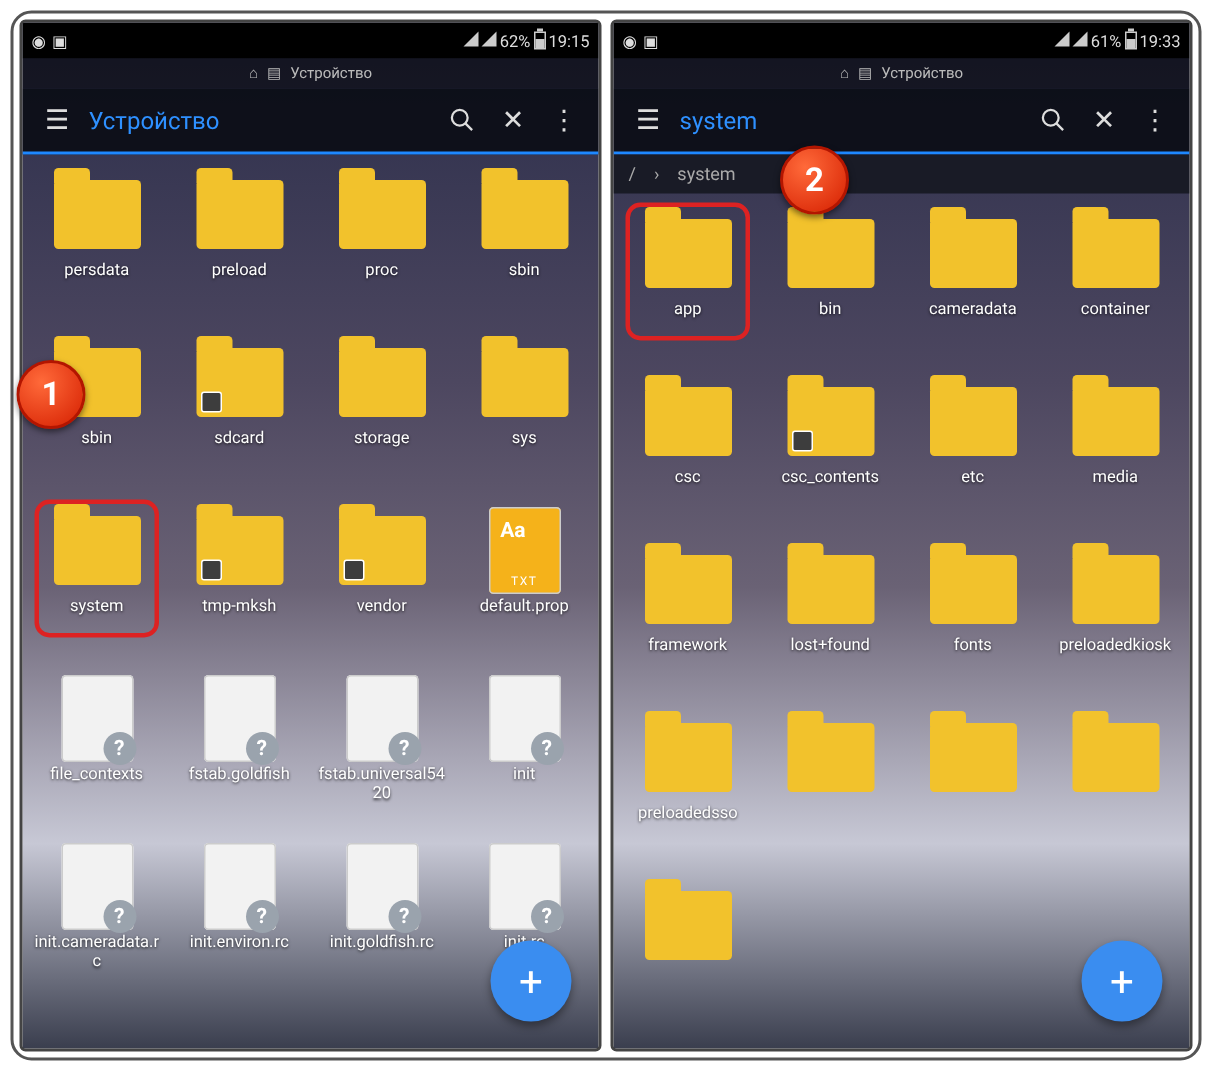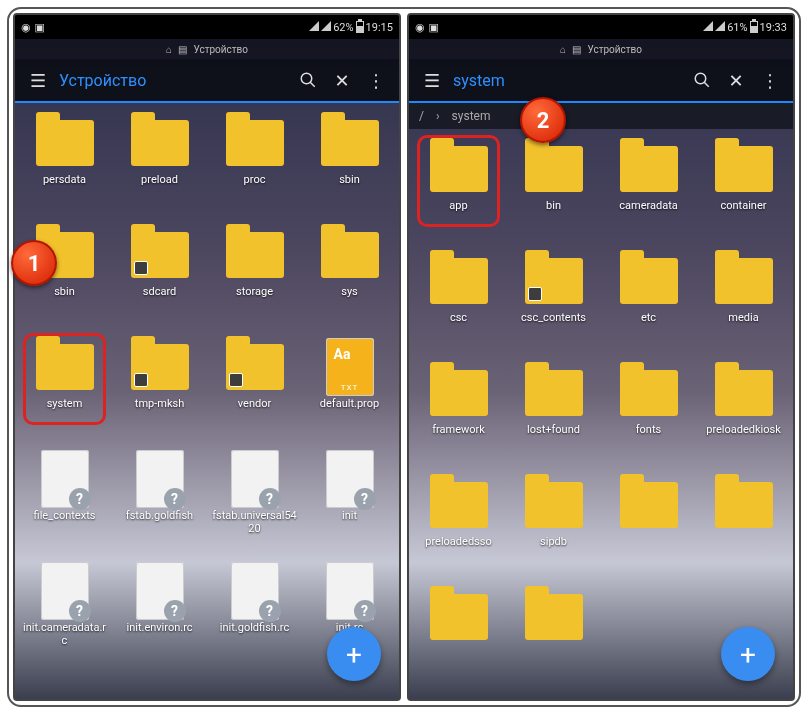--- a/index.html
+++ b/index.html
@@ -423,26 +423,20 @@
         <div class="item">
           <div class="iconbox">
             <div class="folder"></div>
           </div>
           <div class="label">preloadedsso</div>
         </div>
         <div class="item">
           <div class="iconbox">
             <div class="folder"></div>
           </div>
-          <div class="label">sipdb</div>
-        </div>
-        <div class="item">
-          <div class="iconbox">
-            <div class="folder"></div>
-          </div>
           <div class="label"></div>
         </div>
         <div class="item">
           <div class="iconbox">
             <div class="folder"></div>
           </div>
           <div class="label"></div>
         </div>
         <div class="item">
           <div class="iconbox">

